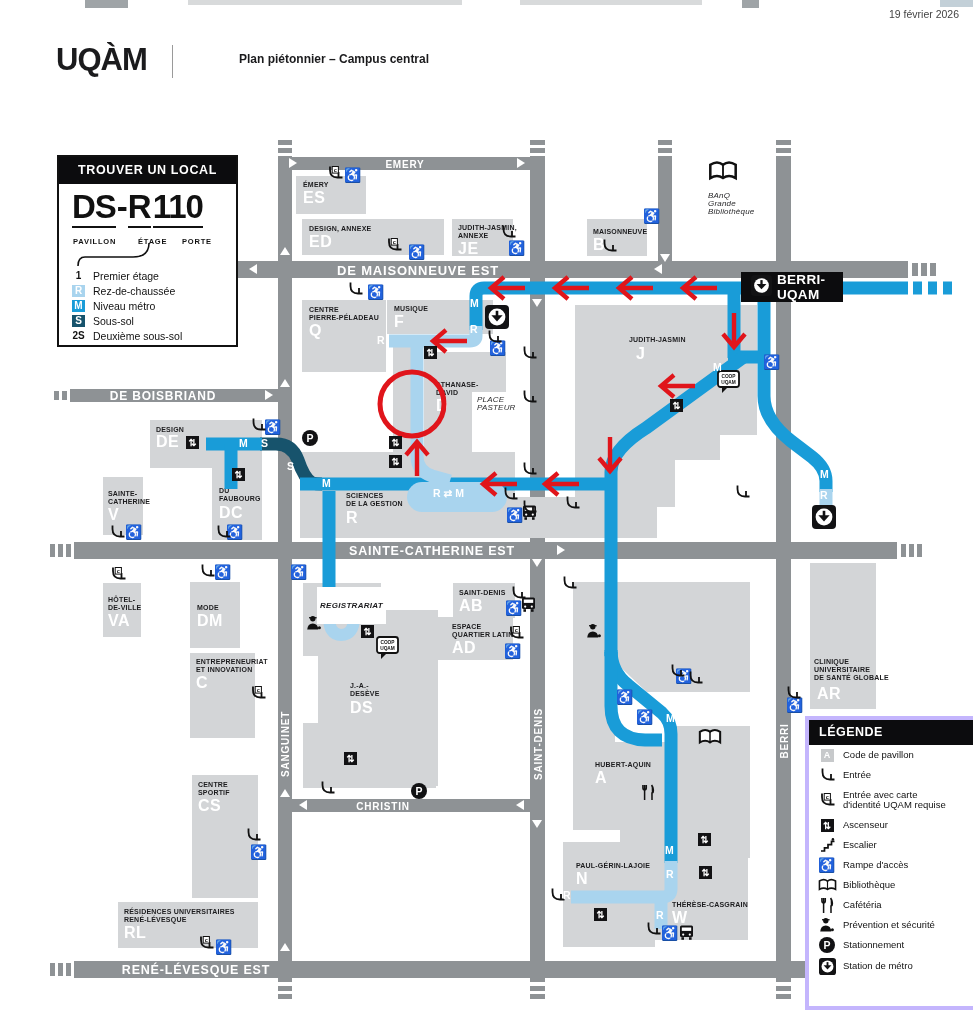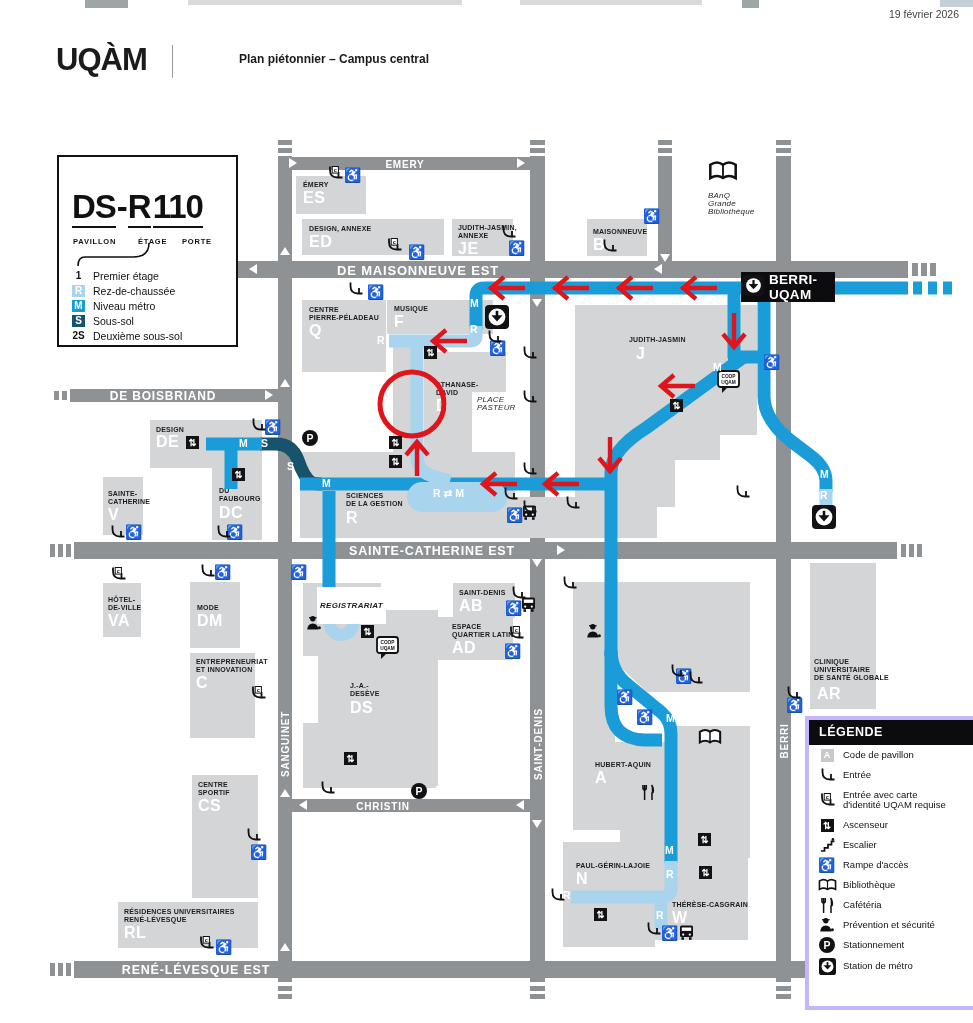--- a/index.html
+++ b/index.html
@@ -14,21 +14,21 @@
   .bld{position:absolute;background:#d3d5d7;}
   .blab{position:absolute;color:#1c1c1e;font-size:7px;font-weight:bold;line-height:8px;white-space:nowrap;letter-spacing:.2px;}
   .blab.it{font-style:italic;font-weight:normal;font-size:8px;color:#2a2a2c;}
   .bcode{position:absolute;color:#fff;font-size:16px;font-weight:bold;letter-spacing:.5px;line-height:16px;white-space:nowrap;}
   .lvl{position:absolute;color:#fff;font-size:10.5px;font-weight:bold;line-height:11px;}
   .icon{position:absolute;line-height:0;}
   .elv{width:13px;height:13px;background:#121214;color:#fff;font-size:9.5px;line-height:13px;text-align:center;font-weight:bold;}
   .pcirc{width:16px;height:16px;border-radius:50%;background:#121214;color:#fff;font-size:10.5px;line-height:16px;text-align:center;font-weight:bold;}
   .wcg{font-size:14px;line-height:15px;color:#111;}
   .reglab{position:absolute;background:#fff;font-style:italic;font-weight:bold;font-size:8px;letter-spacing:.3px;color:#1b1b1d;padding:14px 3px;}
-  #berri{position:absolute;left:741px;top:272px;width:94px;height:30px;background:#0c0c0e;display:flex;align-items:center;gap:5px;padding-left:2px;box-sizing:border-box;}
+  #berri{position:absolute;left:741px;top:272px;width:102px;height:30px;background:#0c0c0e;display:flex;align-items:center;gap:5px;padding-left:10px;box-sizing:border-box;}
   #berri span{color:#fff;font-weight:bold;font-size:13.5px;letter-spacing:.3px;}
   #finder{position:absolute;left:57px;top:155px;width:181px;height:192px;background:#fff;border:2px solid #111;box-sizing:border-box;}
   #finder .fhead{height:27px;background:#0c0c0e;color:#fff;font-size:12.5px;font-weight:bold;letter-spacing:.6px;text-align:center;line-height:27px;}
   #finder .fcode{position:absolute;left:13px;top:31px;font-size:33px;font-weight:bold;letter-spacing:-1px;color:#111;}
   #finder .fcode .u{border-bottom:2.5px solid #111;padding-bottom:1px;}
   #finder .fcode .dash{padding:0 1px;}
   .fpart{position:absolute;font-size:7.5px;font-weight:bold;letter-spacing:.8px;color:#111;top:80px;}
   #frows{position:absolute;left:12px;top:112px;}
   .frow{display:flex;align-items:center;height:14.8px;}
   .fkey{width:15px;height:12px;font-size:10px;font-weight:bold;text-align:center;line-height:12px;color:#111;margin-right:7px;flex:none;}
@@ -503,20 +503,21 @@
     <i class="micon"><svg width="21" height="21" viewBox="0 0 24 24">
           <rect width="24" height="24" rx="4" fill="#121214"></rect>
           <circle cx="12" cy="12" r="8.4" fill="#fff"></circle>
           <rect x="10.7" y="5.8" width="2.6" height="7.4" fill="#121214"></rect>
           <polygon points="6.4,10.2 12,16.4 17.6,10.2" fill="#121214"></polygon>
         </svg></i>
     <span>BERRI-UQAM</span>
   </div>
 
   <div id="finder">
+    <div class="fhead">TROUVER UN LOCAL</div>
     <div class="fcode">
       <span class="u">DS</span><span class="dash">-</span><span class="u">R</span><span class="u" style="margin-left:2px">110</span>
     </div>
     <span class="fpart" style="left:14px">PAVILLON</span>
     <span class="fpart" style="left:79px">ÉTAGE</span>
     <span class="fpart" style="left:123px">PORTE</span>
     <svg width="90" height="26" style="position:absolute;left:14px;top:84px">
       <path d="M76,2 Q76,16 60,16 H12 Q5,16 5,25" fill="none" stroke="#111" stroke-width="1.6"></path>
     </svg>
     <div id="frows">

